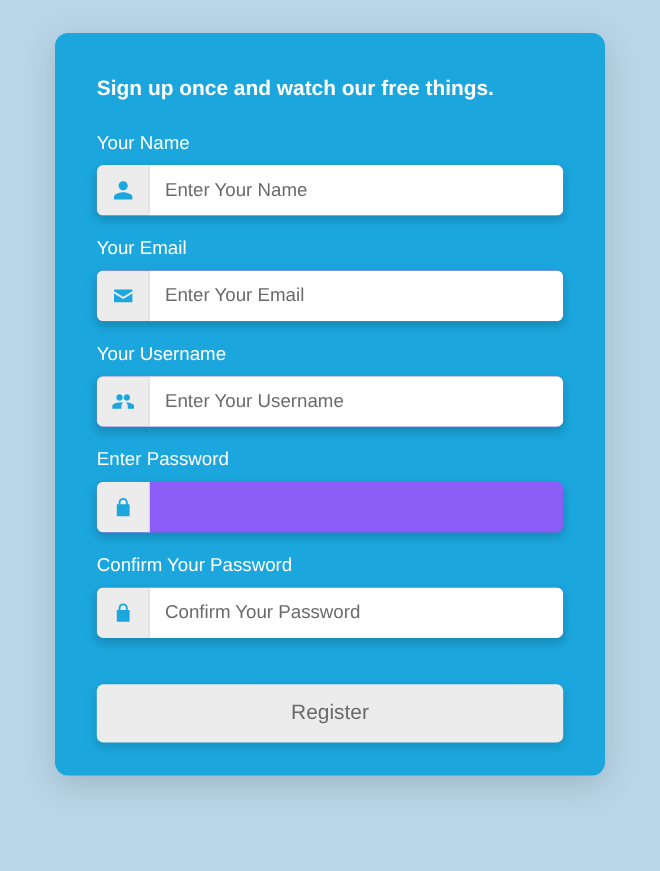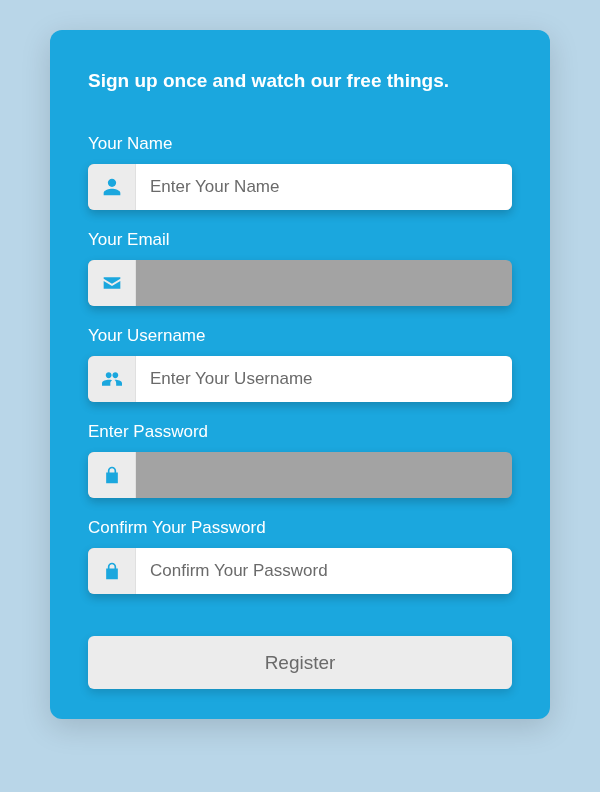--- a/index.html
+++ b/index.html
@@ -21,35 +21,35 @@
       background: #1ba7de;
       width: 500px;
       border-radius: 12px;
       padding: 40px 38px 30px 38px;
       box-shadow: 0 8px 30px rgba(0,0,0,0.15);
     }
     .heading {
       color: #ffffff;
       font-size: 19px;
       font-weight: 600;
-      margin-bottom: 42px;
+      margin-bottom: 28px;
     }
     .field-group {
       margin-bottom: 20px;
     }
     .field-label {
       color: #ffffff;
       font-size: 17px;
       font-weight: 400;
       margin-bottom: 10px;
       display: block;
     }
     .input-row {
       display: flex;
-      background: #a3a3a3;
+      background: #8b5cf6;
       border-radius: 6px;
       overflow: hidden;
       box-shadow: 0 4px 10px rgba(0,0,0,0.2);
       height: 46px;
     }
     .icon-box {
       width: 48px;
       background: #ececec;
       display: flex;
       align-items: center;
@@ -106,20 +106,21 @@
   </div>
 
   <div class="field-group">
     <label class="field-label">Your Email</label>
     <div class="input-row">
       <div class="icon-box">
         <svg viewBox="0 0 24 24">
             <path d="M2 5h20v2l-10 6L2 7V5zm0 4.5l10 6 10-6V19H2V9.5z"></path>
           </svg>
       </div>
+      <input type="email" class="text-input" placeholder="Enter Your Email" style="">
     </div>
   </div>
 
   <div class="field-group">
     <label class="field-label">Your Username</label>
     <div class="input-row">
       <div class="icon-box">
         <svg viewBox="0 0 24 24">
             <path d="M8 11c1.9 0 3.5-1.6 3.5-3.5S9.9 4 8 4 4.5 5.6 4.5 7.5 6.1 11 8 11zm8 0c1.9 0 3.5-1.6 3.5-3.5S17.9 4 16 4s-3.5 1.6-3.5 3.5S14.1 11 16 11zM8 13c-2.7 0-8 1.3-8 4v3h10v-3c0-1 .4-2.5 2.2-3.6C10.9 13.1 9.3 13 8 13zm8 0c-.3 0-.7 0-1 .1 1.3.9 2 2.1 2 3.9v3h7v-3c0-2.7-5.3-4-8-4z"></path>
           </svg>

